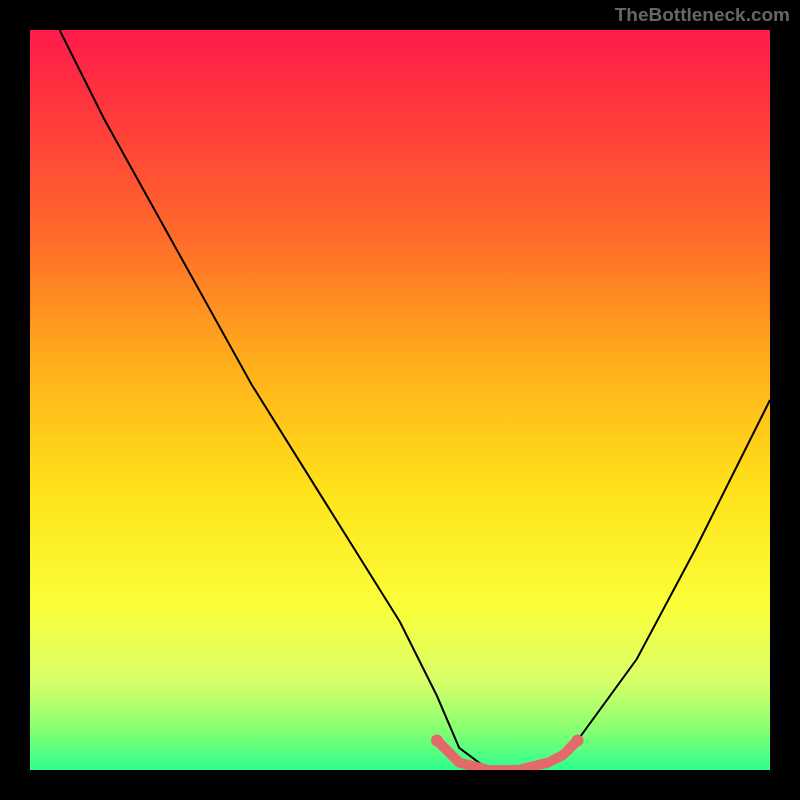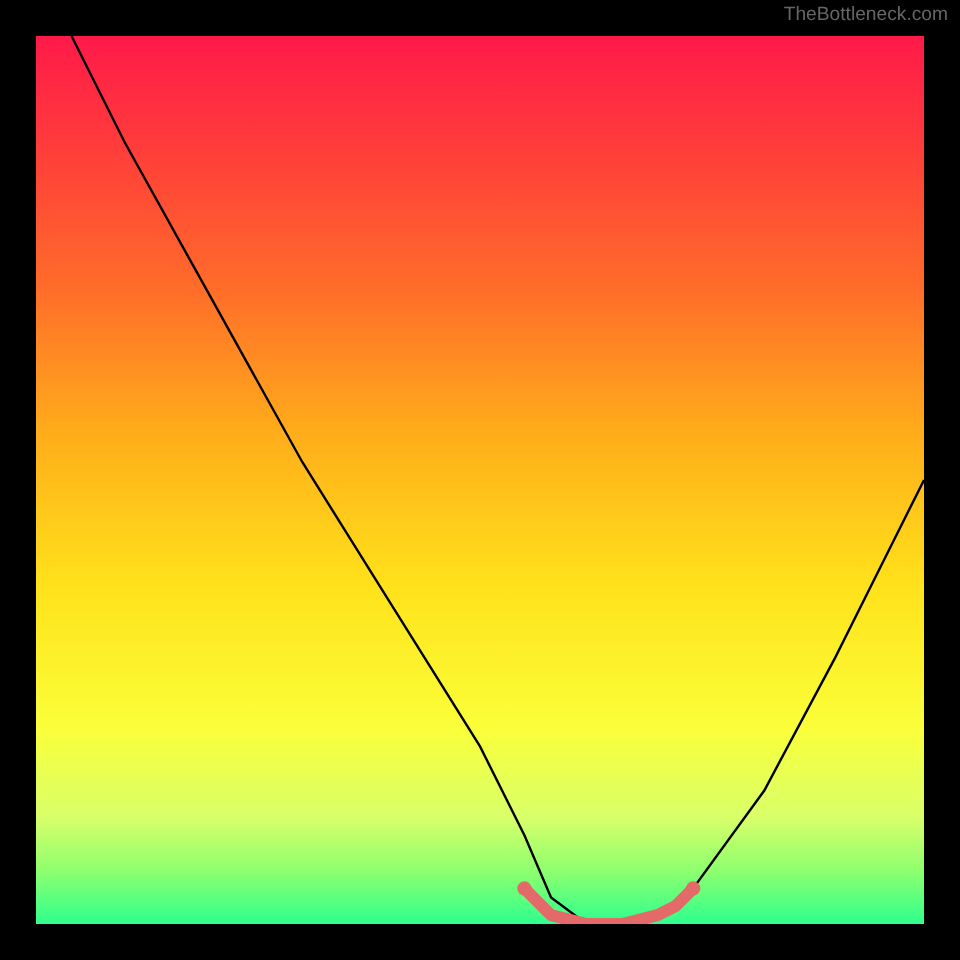--- a/index.html
+++ b/index.html
@@ -15,22 +15,22 @@
     position: relative;
     width: 800px;
     height: 800px;
     background: #000;
   }
   .attribution {
     position: absolute;
     top: 4px;
     right: 10px;
     color: #666;
-    font-size: 16px;
-    font-weight: normal;
+    font-size: 19px;
+    font-weight: bold;
     z-index: 5;
   }
   .plot-area {
     position: absolute;
     left: 30px;
     top: 30px;
     width: 740px;
     height: 740px;
     overflow: hidden;
   }

